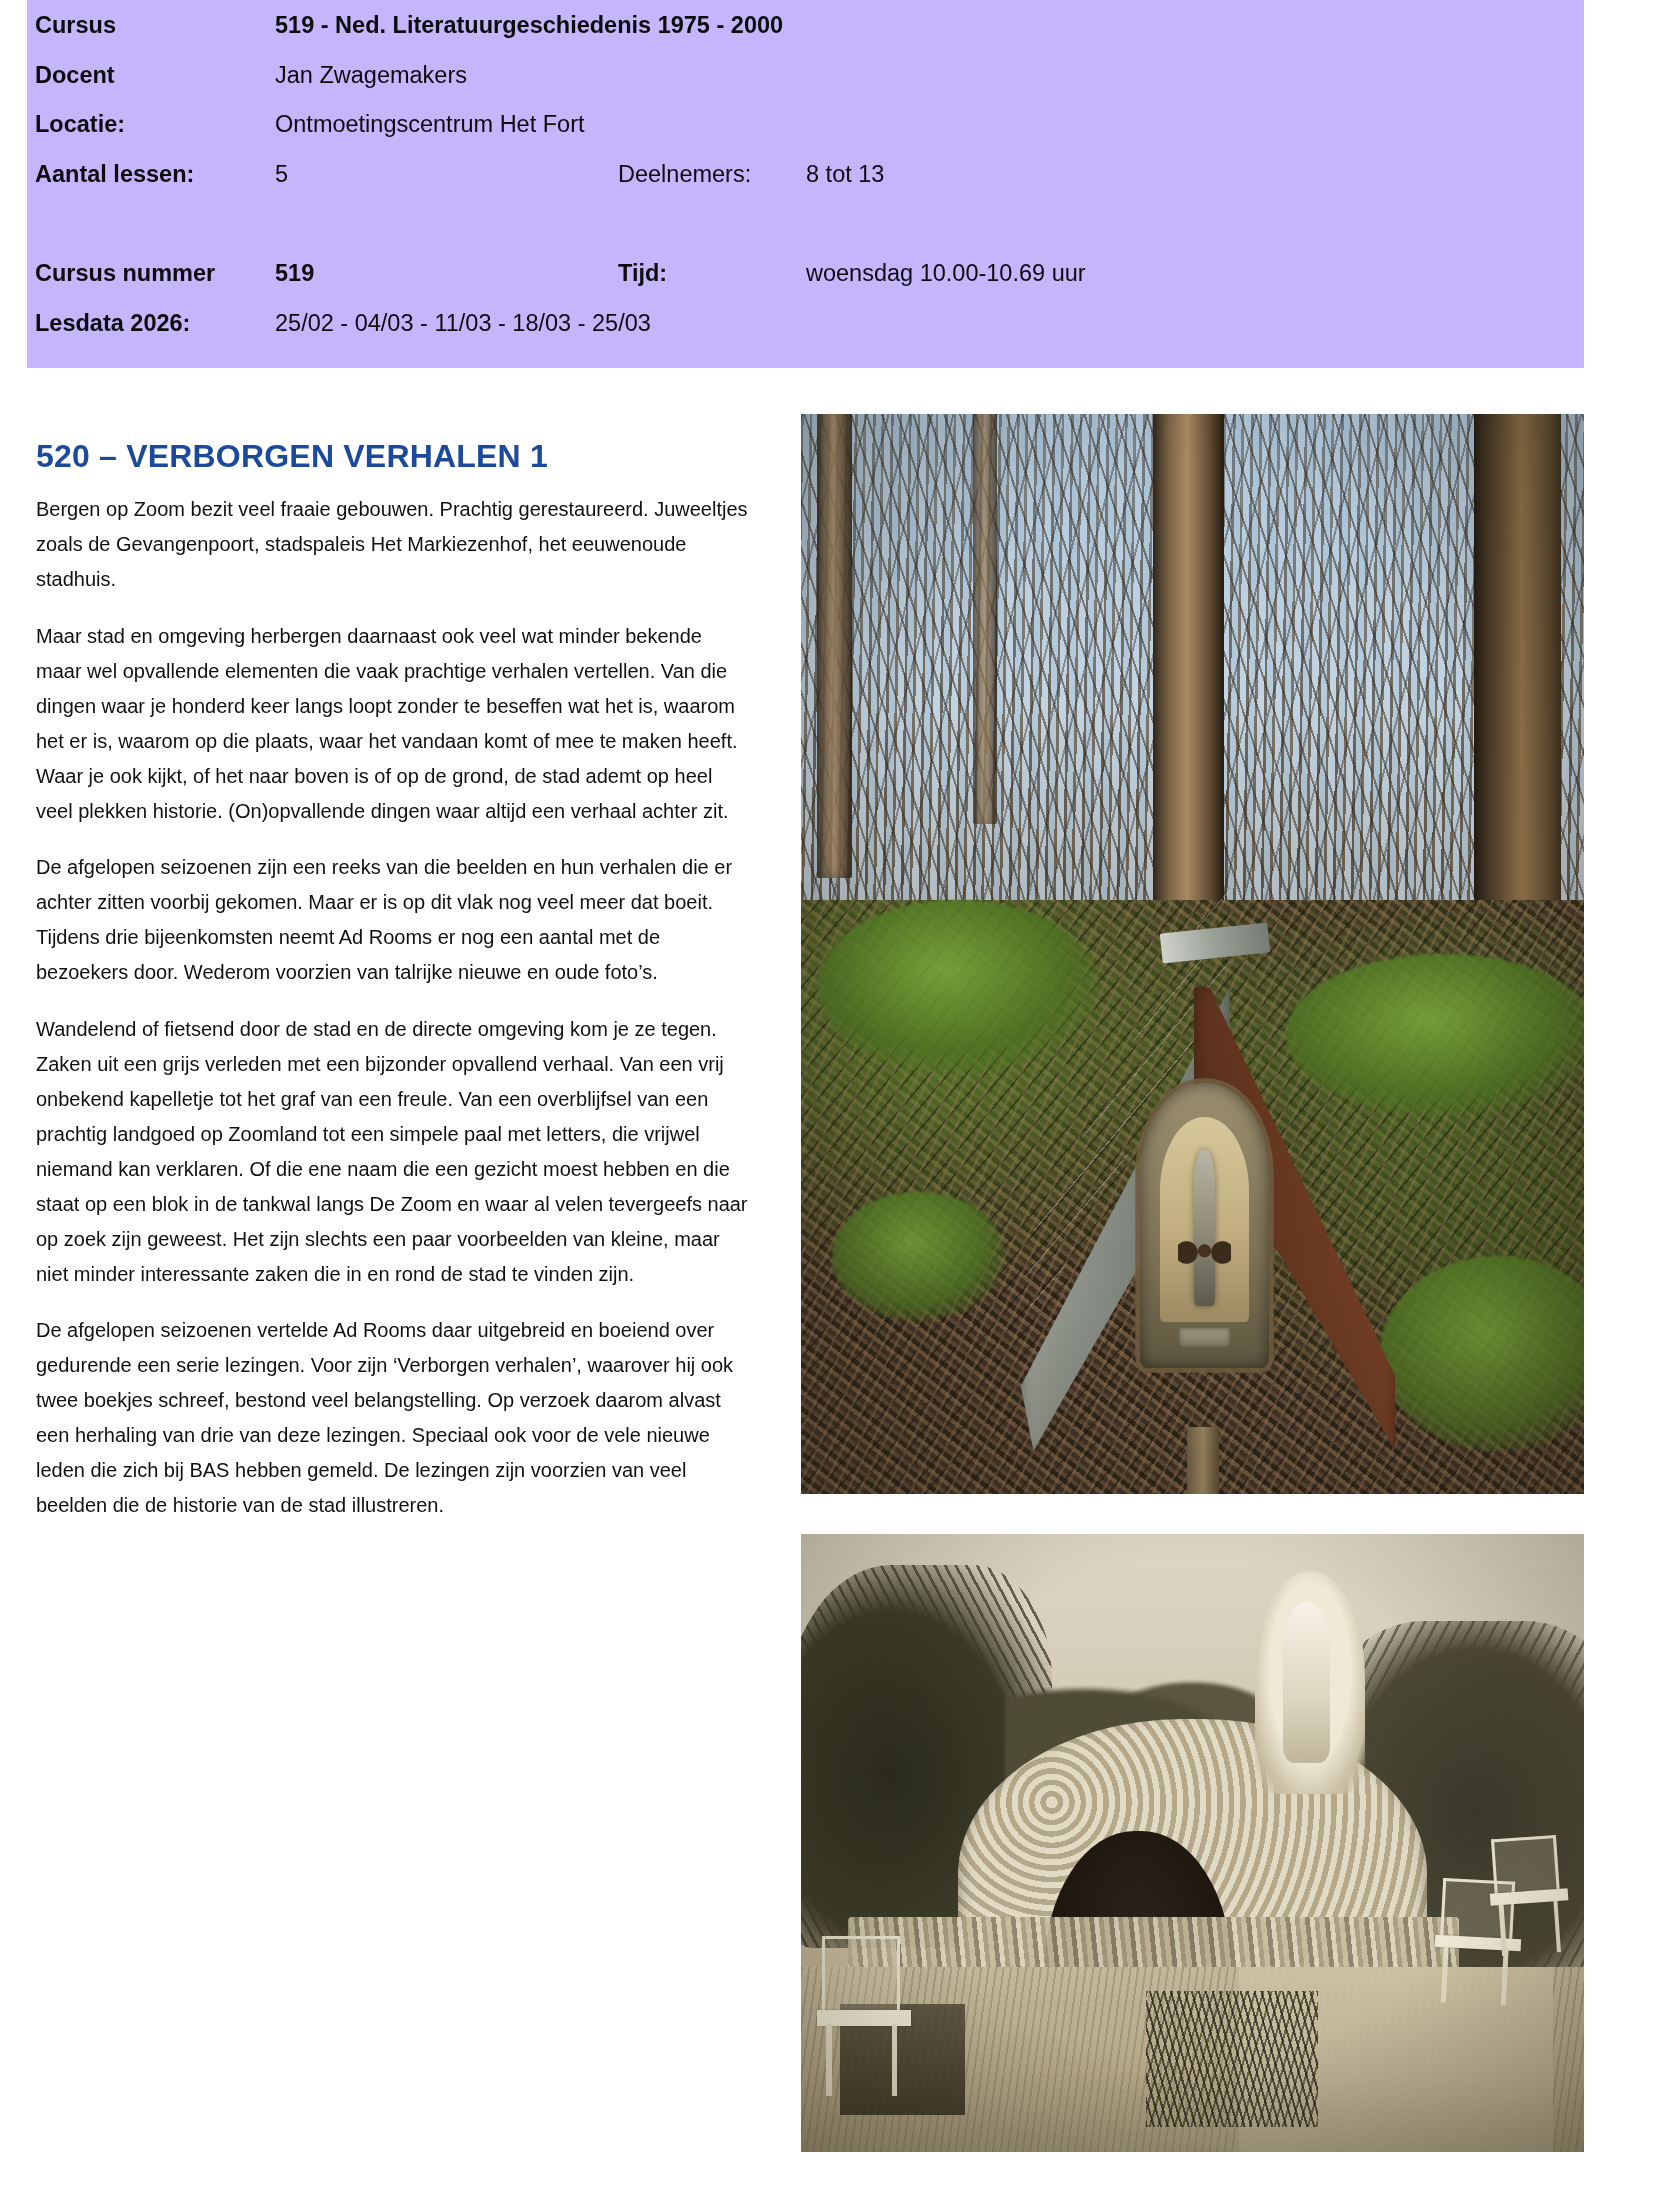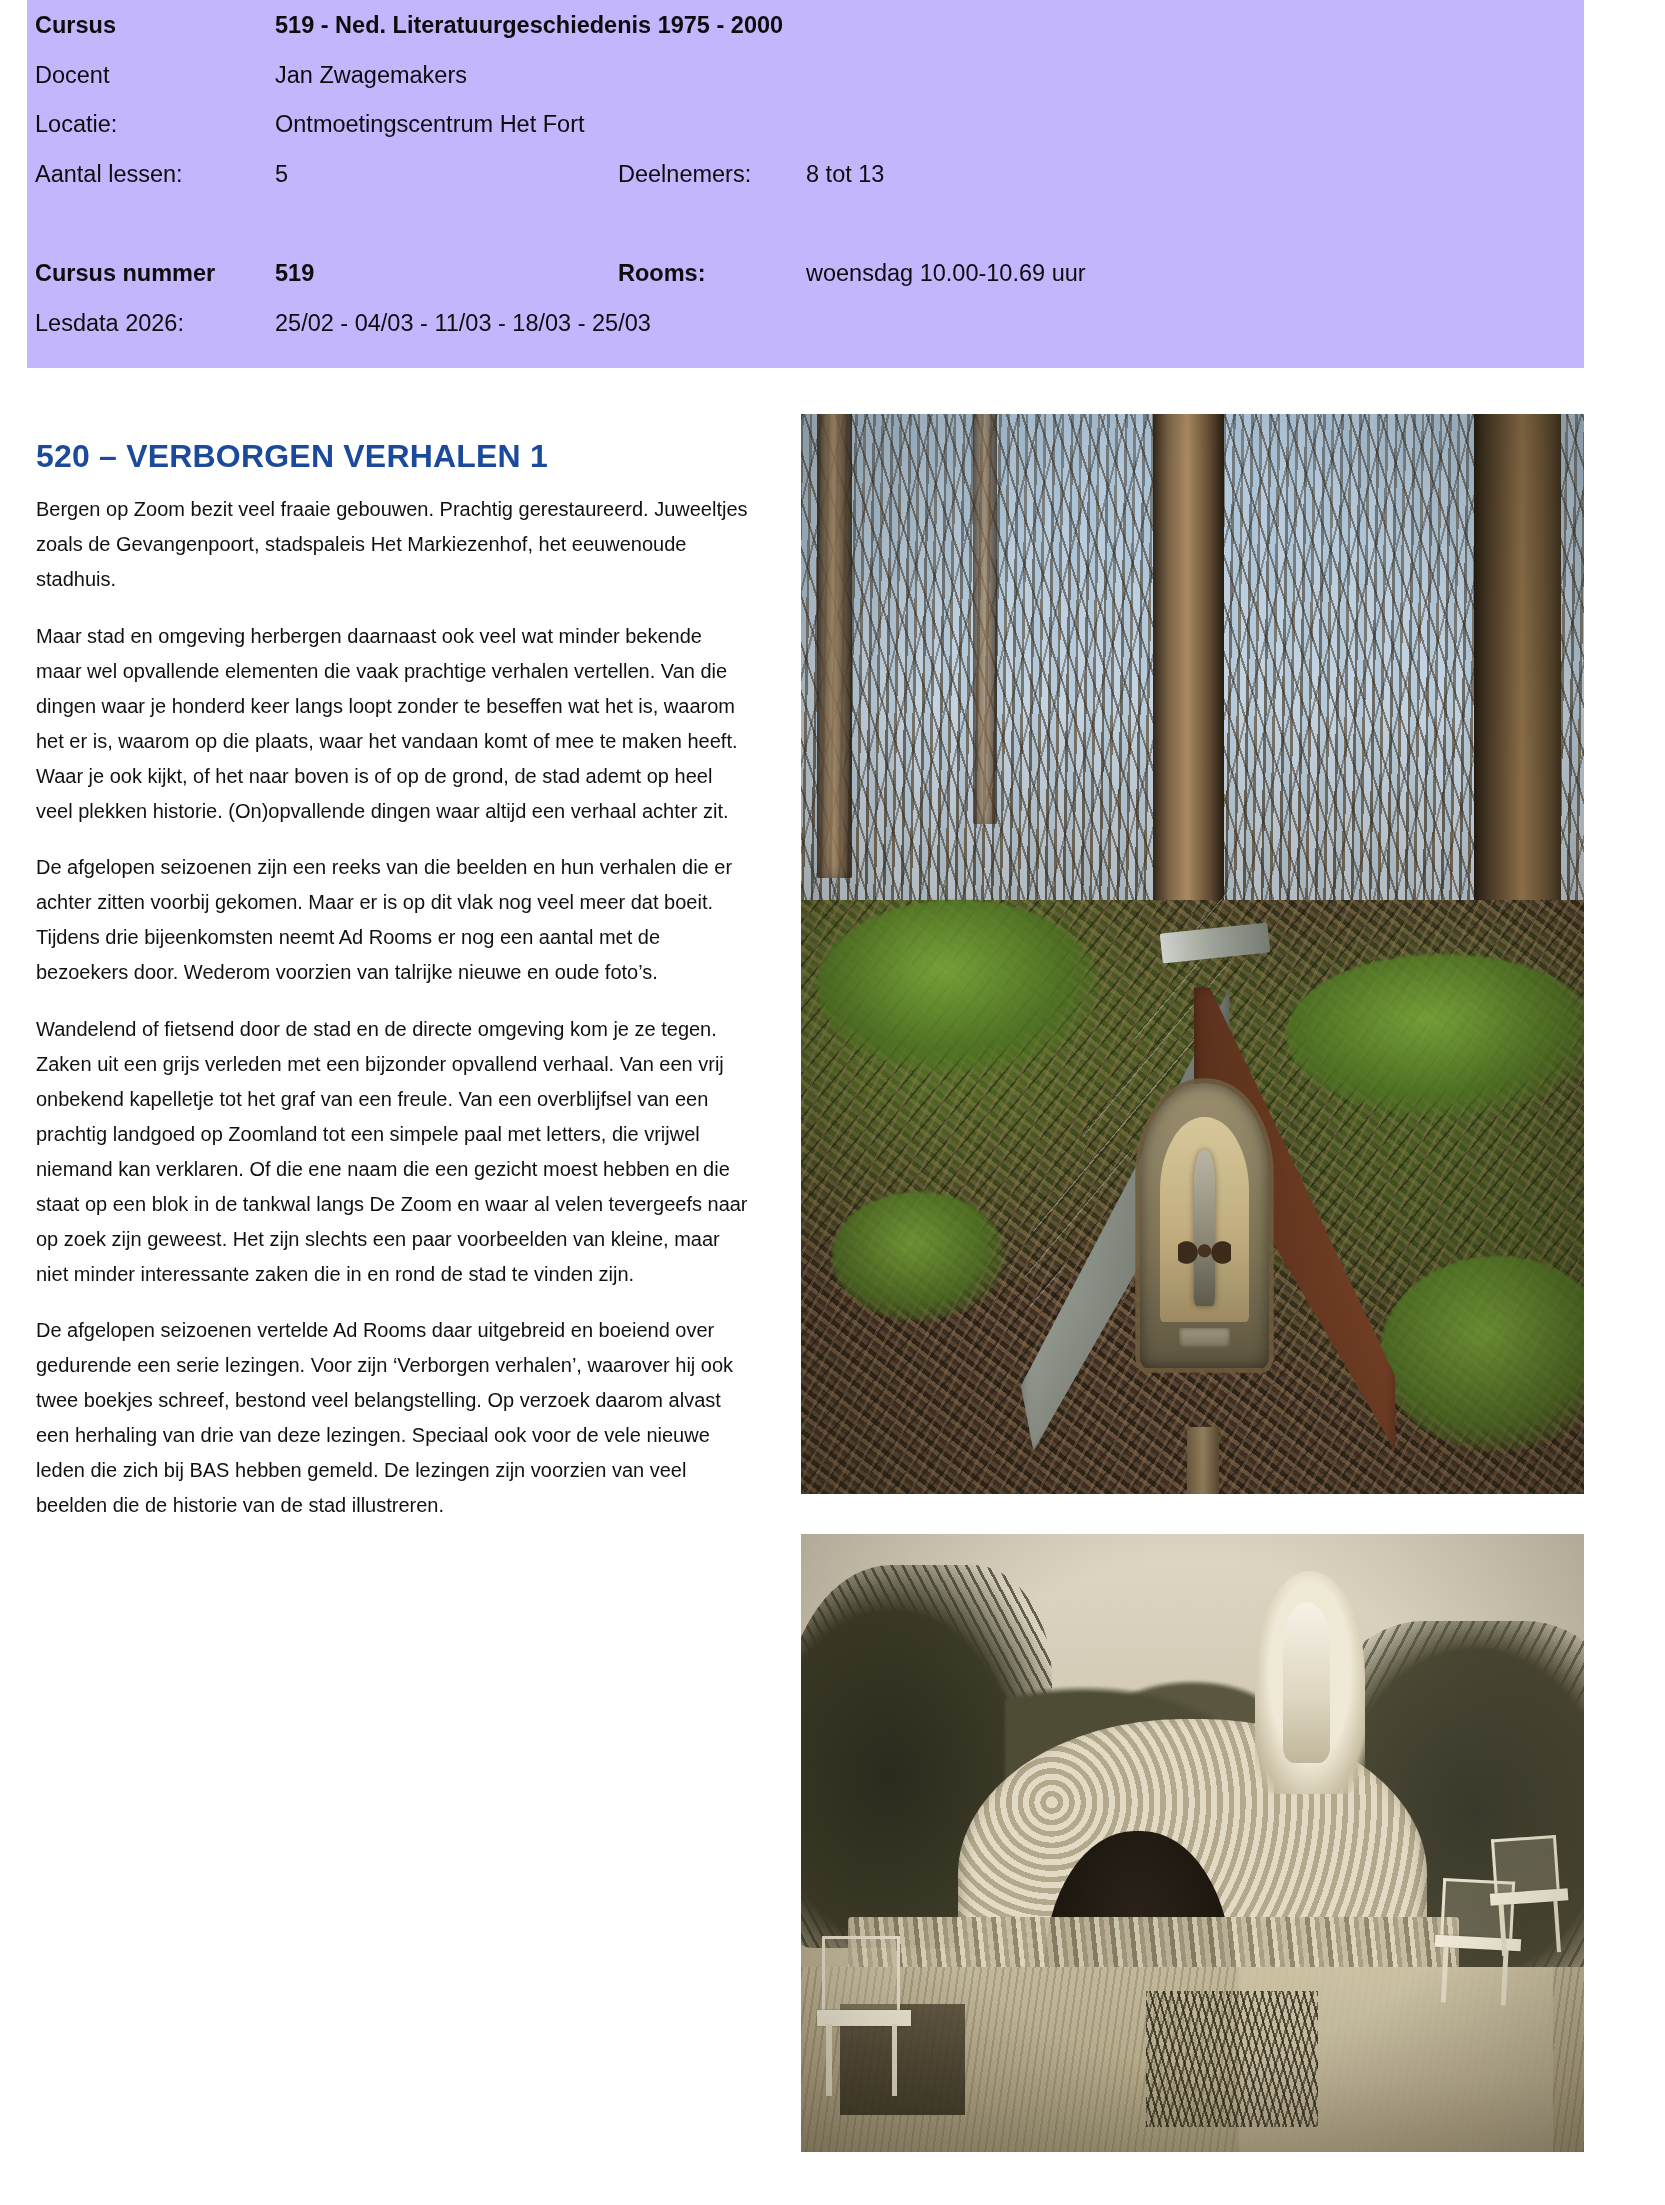--- a/index.html
+++ b/index.html
@@ -35,21 +35,21 @@
   .cell {
     position: absolute;
     font-size: 23.5px;
     line-height: 50px;
     white-space: nowrap;
     color: #0d0d0d;
   }
   .cell.bold { font-weight: bold; }
 
   
-  .c-label  { left: 8px; }
+  .c-label  { left: 8px; font-weight: bold; }
   .c-v1     { left: 248px; }
   .c-v3     { left: 443px; }
   .c-v4     { left: 591px; }
   .c-v5     { left: 779px; }
   .c-v6     { left: 604px; }
   .c-v7     { left: 248px; }
 
   
   #left-column {
     position: absolute;
@@ -359,21 +359,21 @@
     </div>
     <div class="band-row" style="top: 149px;">
       <span class="cell c-label">Aantal lessen:</span>
       <span class="cell c-v1">5</span>
       <span class="cell c-v4">Deelnemers:</span>
       <span class="cell c-v5">8 tot 13</span>
     </div>
     <div class="band-row" style="top: 248px;">
       <span class="cell c-label bold">Cursus nummer</span>
       <span class="cell c-v1 bold">519</span>
-      <span class="cell c-v4 bold">Rooms:</span>
+      <span class="cell c-v4 bold">Tijd:</span>
       <span class="cell c-v5">woensdag 10.00-10.69 uur</span>
     </div>
     <div class="band-row" style="top: 298px;">
       <span class="cell c-label">Lesdata 2026:</span>
       <span class="cell c-v7">25/02 - 04/03 - 11/03 - 18/03 - 25/03</span>
     </div>
   </div>
 
 <div id="left-column">
 

